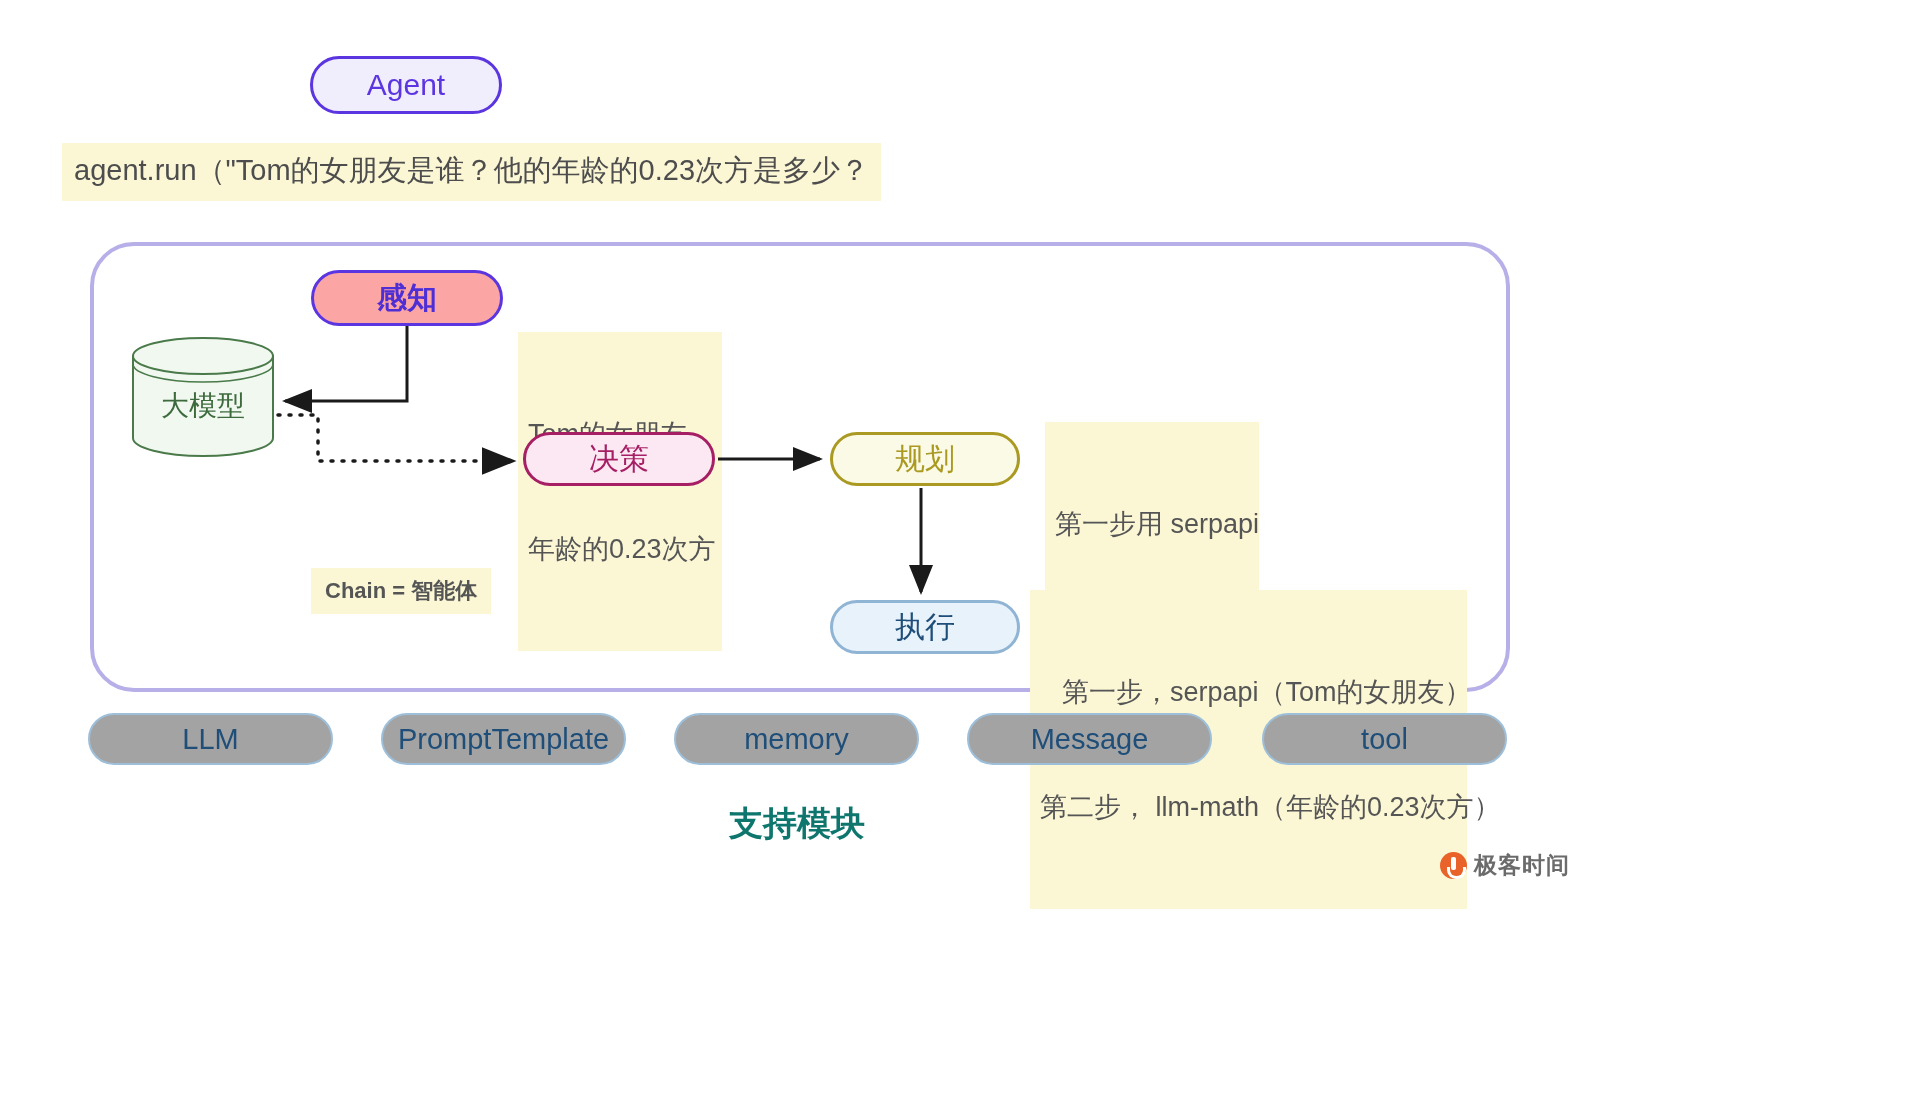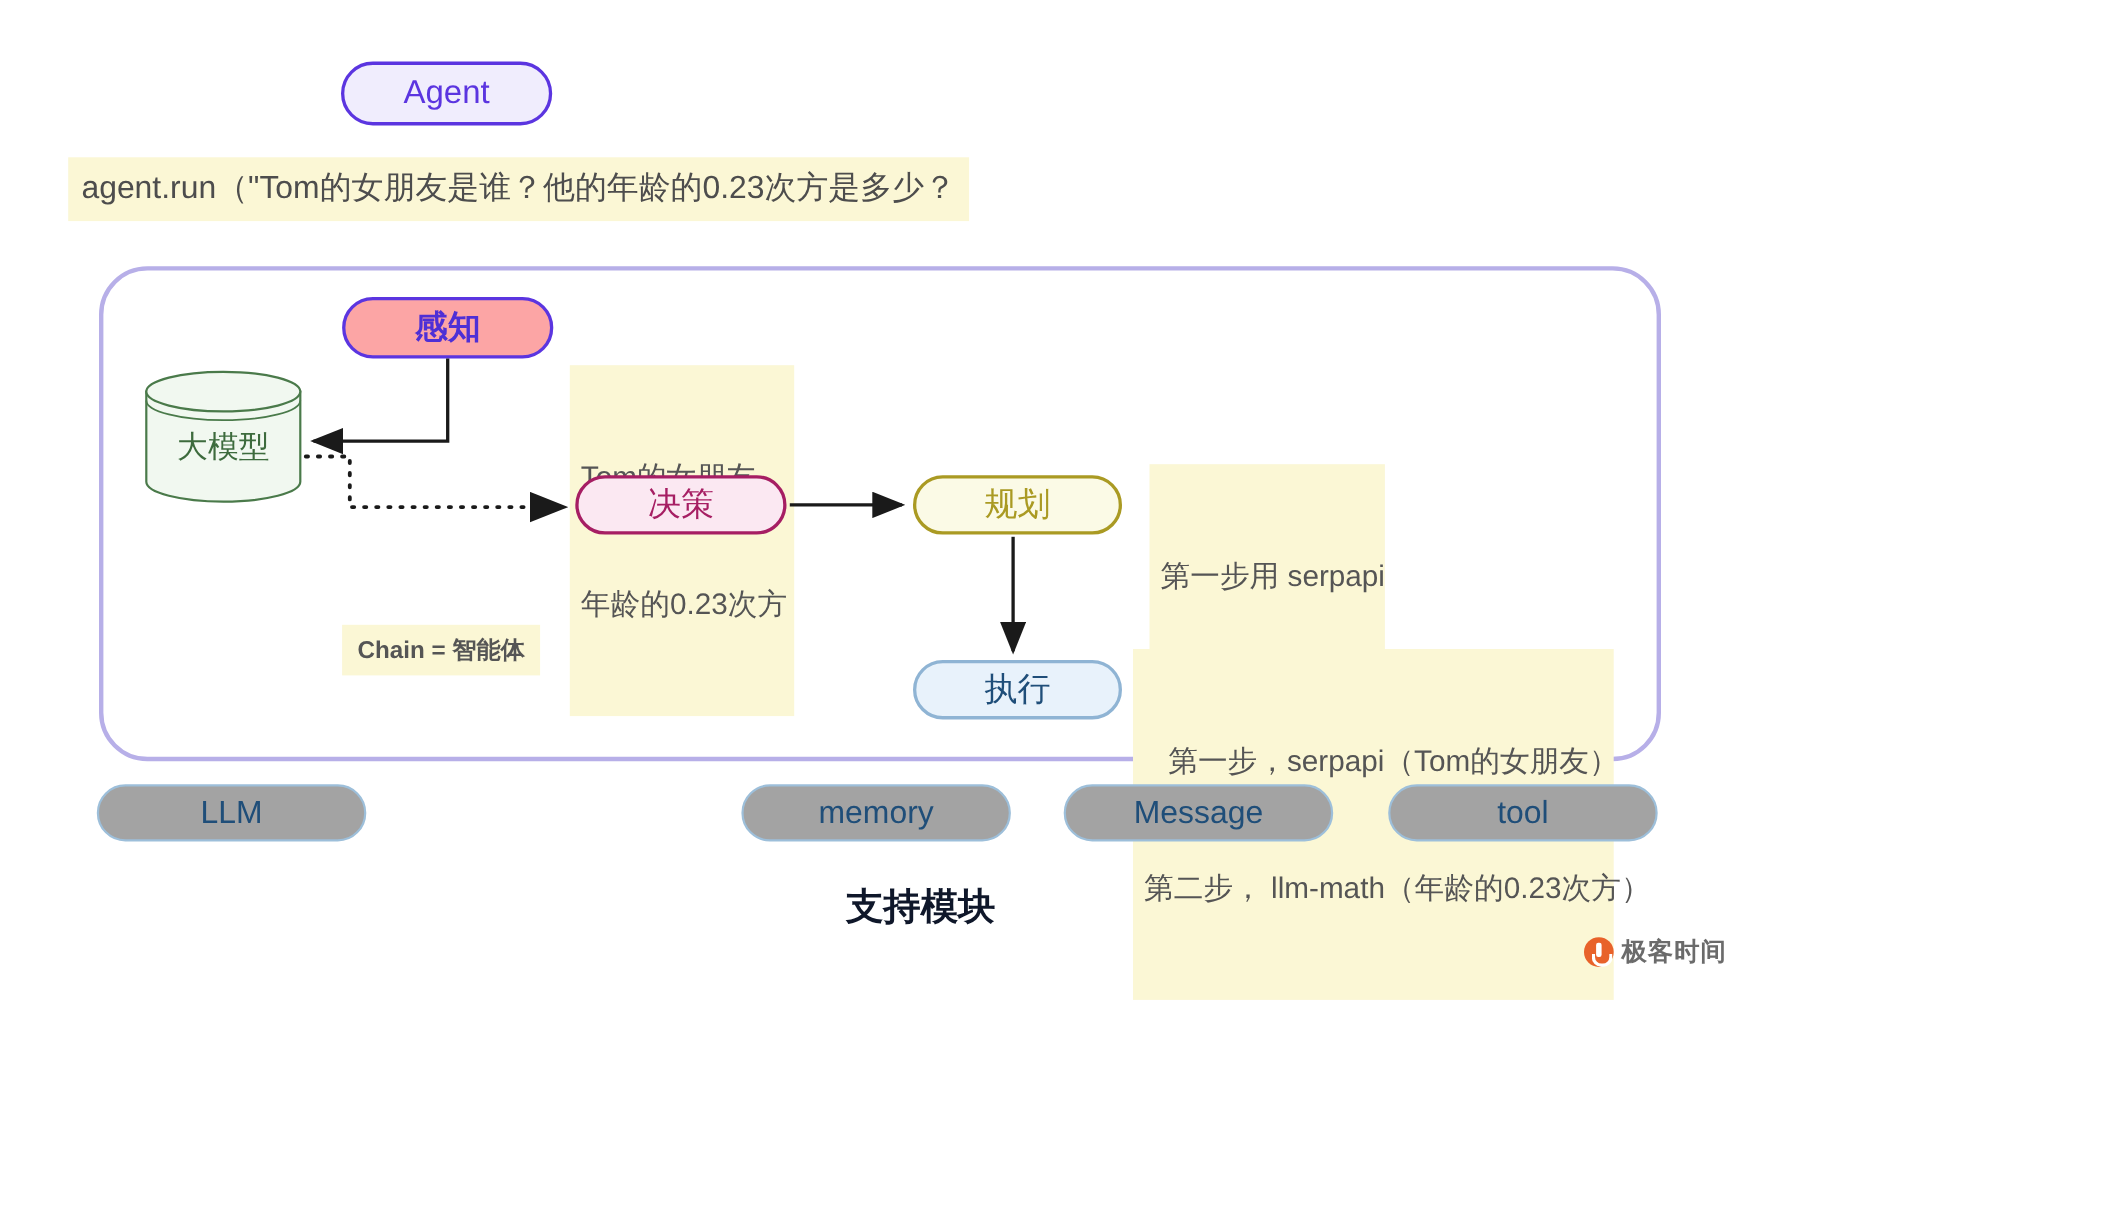--- a/index.html
+++ b/index.html
@@ -102,25 +102,24 @@
 
   
   .container-box {
     border: 4px solid #b7afe8;
     border-radius: 44px;
     background: transparent;
   }
 
   
   .support-title {
-    color: #0f172a;
+    color: #0f766e;
     font-size: 34px;
     font-weight: bold;
     white-space: nowrap;
-    margin-left: 40px;
   }
 
   
   .watermark {
     display: flex;
     align-items: center;
     gap: 7px;
   }
   .watermark-text {
     color: #6b6b6b;
@@ -231,20 +230,23 @@
     <path d="M278,415 L318,415 L318,461 L513,461" fill="none" stroke="#1a1a1a" stroke-width="3.5" stroke-dasharray="2 9" stroke-linecap="round" marker-end="url(#arrowSolid)"></path>
 
     <path d="M718,459 L820,459" fill="none" stroke="#1a1a1a" stroke-width="3" marker-end="url(#arrowSolid)"></path>
 
     <path d="M921,488 L921,592" fill="none" stroke="#1a1a1a" stroke-width="3" marker-end="url(#arrowSolid)"></path>
   </svg>
 
   <div class="abs pill pill-module" style="left:88px; top:713px; width:245px; height:52px;">
     <span>LLM</span>
   </div>
+  <div class="abs pill pill-module" style="left:381px; top:713px; width:245px; height:52px;">
+    <span>PromptTemplate</span>
+  </div>
   <div class="abs pill pill-module" style="left:674px; top:713px; width:245px; height:52px;">
     <span>memory</span>
   </div>
   <div class="abs pill pill-module" style="left:967px; top:713px; width:245px; height:52px;">
     <span>Message</span>
   </div>
   <div class="abs pill pill-module" style="left:1262px; top:713px; width:245px; height:52px;">
     <span>tool</span>
   </div>
 

